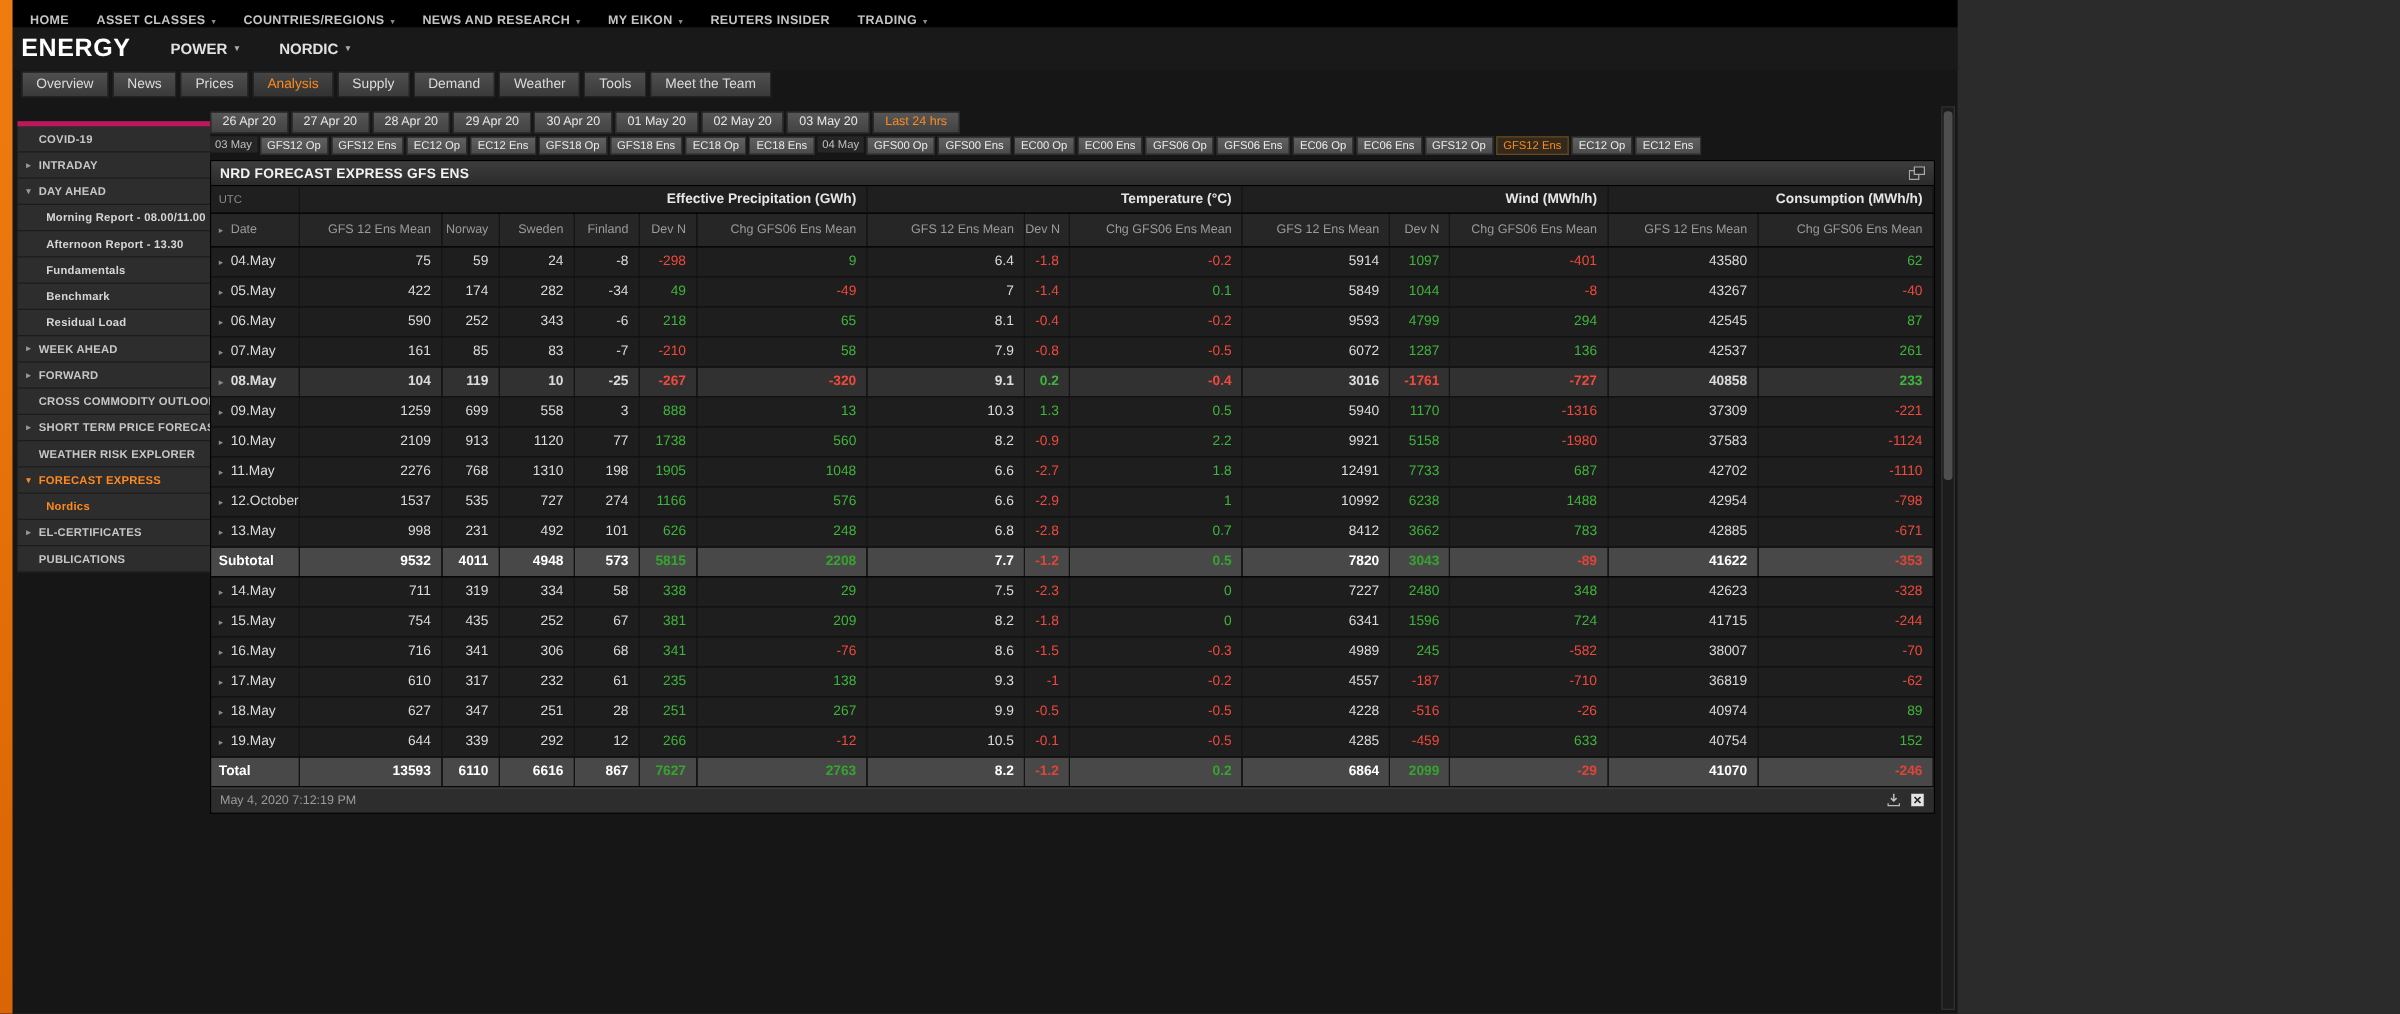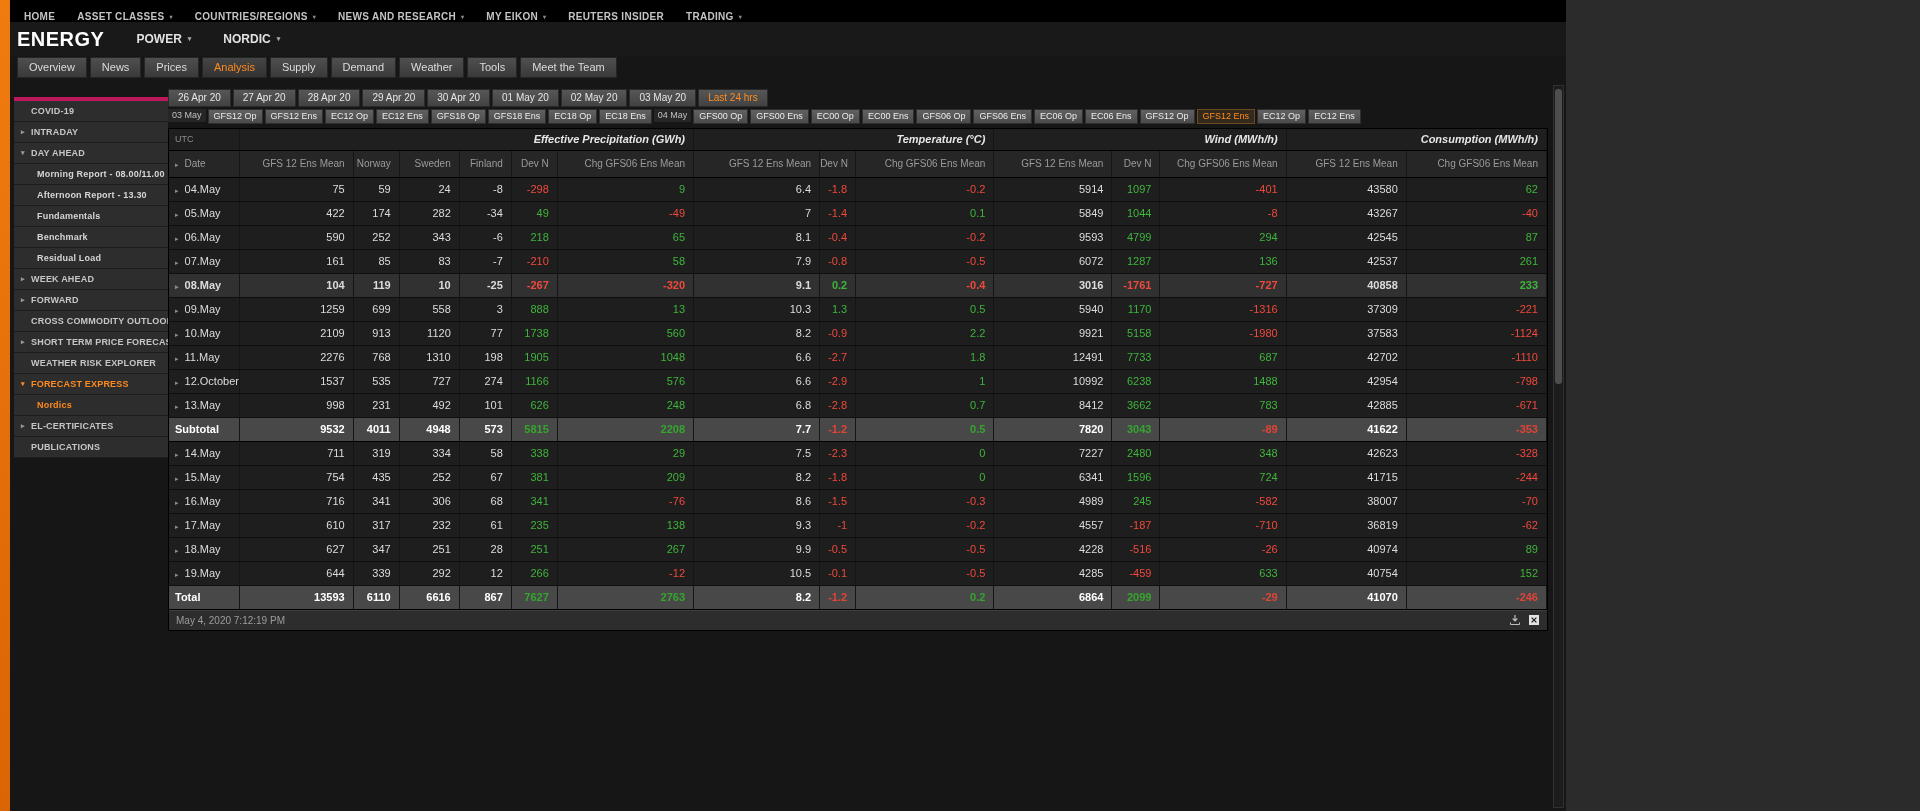--- a/index.html
+++ b/index.html
@@ -41,21 +41,21 @@
 
   .panel { margin-top: 4px; width: 1380px; border: 1px solid #000; background: #1e1e1e; }
   .panel-header { height: 20px; background: linear-gradient(#3d3d3d, #2b2b2b); border-bottom: 1px solid #000; display: flex; align-items: center; justify-content: space-between; padding: 0 7px; }
   .panel-title { font-size: 11px; font-weight: bold; color: #f2f2f2; letter-spacing: .2px; }
   .icon-btn { display: inline-flex; cursor: pointer; }
 
   table { width: 100%; border-collapse: collapse; table-layout: fixed; }
   th, td { border-right: 1px solid #151515; white-space: nowrap; overflow: hidden; }
   .group-row th { height: 21px; background: #1f1f1f; border-bottom: 1px solid #000; }
   th.utc-cell { font-size: 9px; color: #8d8d8d; font-weight: normal; text-align: left; padding-left: 6px; }
-  th.group-cell { font-size: 11px; font-weight: bold; color: #e6e6e6; text-align: right; padding-right: 8px; border-left: 1px solid #000; font-style: italic; }
+  th.group-cell { font-size: 11px; font-weight: bold; color: #e6e6e6; text-align: right; padding-right: 8px; border-left: 1px solid #000; }
   .cols-row th { height: 27px; background: #262626; font-size: 10px; font-weight: normal; color: #9b9b9b; text-align: right; padding-right: 8px; border-bottom: 1px solid #000; vertical-align: middle; cursor: pointer; }
   .cols-row th.date-head { text-align: left; padding-left: 6px; }
   .arrow-glyph { color: #8a8a8a; font-size: 7px; margin-right: 6px; }
 
   tbody td { height: 24px; font-size: 11px; color: #dcdcdc; text-align: right; padding-right: 8px; border-bottom: 1px solid #0f0f0f; }
   td.date-cell { text-align: left; padding-left: 6px; }
   tr.row-data { background: #1e1e1e; cursor: pointer; }
   tr.selected td { background: #313131; font-weight: bold; }
   td.pos { color: #3fb53b; }
   td.neg { color: #f0493c; }
@@ -234,20 +234,29 @@
           <div class="run-tab">GFS06 Ens</div>
           <div class="run-tab">EC06 Op</div>
           <div class="run-tab">EC06 Ens</div>
           <div class="run-tab">GFS12 Op</div>
           <div class="run-tab active">GFS12 Ens</div>
           <div class="run-tab">EC12 Op</div>
           <div class="run-tab">EC12 Ens</div>
         </div>
 
       <div class="panel">
+        <div class="panel-header">
+          <span class="panel-title">NRD FORECAST EXPRESS GFS ENS</span>
+          <span class="icon-btn">
+            <svg width="13" height="11" viewBox="0 0 13 11">
+                <rect x="0.5" y="3.5" width="7.5" height="7" fill="none" stroke="#a8a8a8"></rect>
+                <rect x="4.5" y="0.5" width="8" height="6" fill="#2c2c2c" stroke="#a8a8a8"></rect>
+              </svg>
+          </span>
+        </div>
 
         <table>
             <colgroup>
               <col style="width: 70px;">
               <col style="width: 114px;">
               <col style="width: 46px;">
               <col style="width: 60px;">
               <col style="width: 52px;">
               <col style="width: 46px;">
               <col style="width: 136px;">

